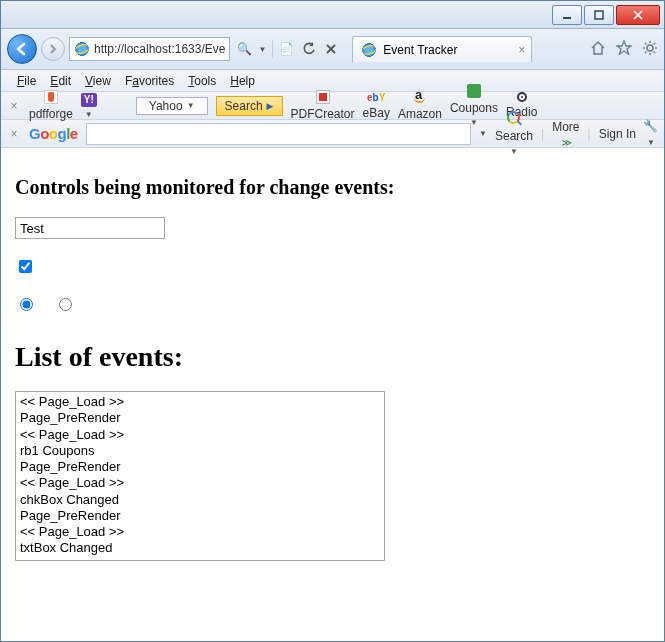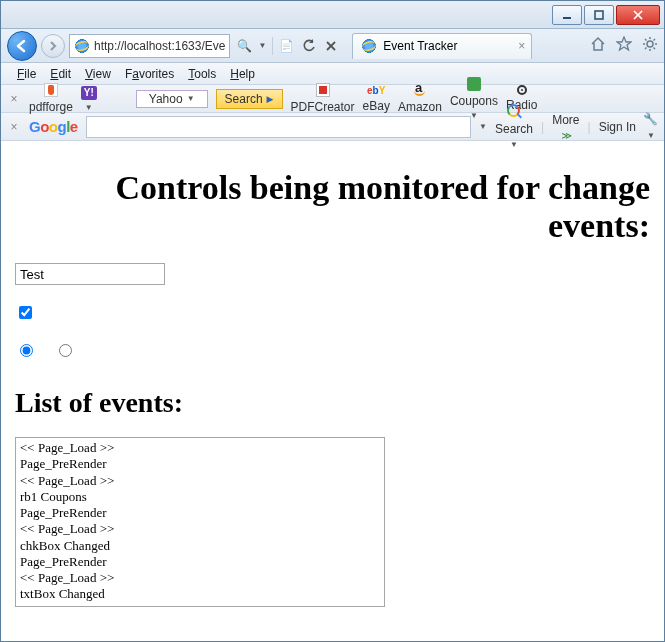--- a/index.html
+++ b/index.html
@@ -34,21 +34,21 @@
     color: #2b4a6a;
   }
   .win-btn.close {
     background: linear-gradient(#f07a6e,#d9372c);
     border-color: #9e1d14;
     color: #fff;
     width: 44px;
   }
   
   .navrow {
-    height: 34px;
+    height: 41px;
     background: linear-gradient(#e9f0f8,#dbe6f2);
     border-bottom: 1px solid #b6c5d6;
     display:flex; align-items:center; padding: 0 6px; gap:4px;
   }
   .back-btn {
     width: 30px; height: 30px; border-radius: 50%;
     background: radial-gradient(circle at 30% 30%, #6fb6f7, #1b6fd1);
     border: 1px solid #1159a8;
     display:flex;align-items:center;justify-content:center;color:#fff;font-size:16px;
   }
@@ -141,33 +141,33 @@
   .goog-box{flex:1;height:22px;background:#fff;border:1px solid #b8c4d1;}
   .goog-search{display:flex;align-items:center;gap:4px;}
   .goog-search .gico{width:14px;height:14px;position:relative;}
   .goog-search .gico::before{content:"";position:absolute;width:9px;height:9px;border:2px solid #4285f4;border-right-color:#ea4335;border-bottom-color:#fbbc05;border-left-color:#34a853;border-radius:50%;left:0;top:0;}
   .goog-search .gico::after{content:"";position:absolute;width:5px;height:2px;background:#4285f4;transform:rotate(45deg);right:-1px;bottom:1px;}
   .more-arr{color:#2a7a2a;font-size:10px;letter-spacing:-2px;}
   .wrench{width:14px;height:14px;position:relative;color:#555;}
   .wrench::before{content:"🔧";font-size:12px;position:absolute;left:-1px;top:-2px;}
   
   .page{ padding: 16px 14px; font-family: "Times New Roman", serif; }
-  .page h1{ font-size:34px; font-weight:bold; margin:12px 0 18px;text-align:right; }
+  .page h1{ font-size:20px; font-weight:bold; margin:12px 0 18px; }
   .page h2{ font-size:28px; font-weight:bold; margin:30px 0 18px; }
   .txt{ width:150px; height:22px; border:1px solid #a6a6a6; font-family:Arial,sans-serif; font-size:13px; padding:1px 4px;}
   .chk{ margin:18px 0; }
   .radios{ margin: 8px 0; display:flex; gap:18px;}
   .listbox{
     width:370px; height:170px;
     border:1px solid #a6a6a6;
     font-family:Arial,sans-serif; font-size:13px;
     overflow-y:scroll; padding:2px 4px;
     line-height:1.25;
   }
-  .listbox div{ white-space:nowrap;font-family:Liberation Serif, serif; }
+  .listbox div{ white-space:nowrap; }
 </style>
 </head>
 <body>
 
 <div class="titlebar">
   <div class="win-btns">
     <div class="win-btn">
       <svg width="10" height="10">
           <line x1="1" y1="8" x2="9" y2="8" stroke="#2b4a6a" stroke-width="2"></line>
         </svg>

